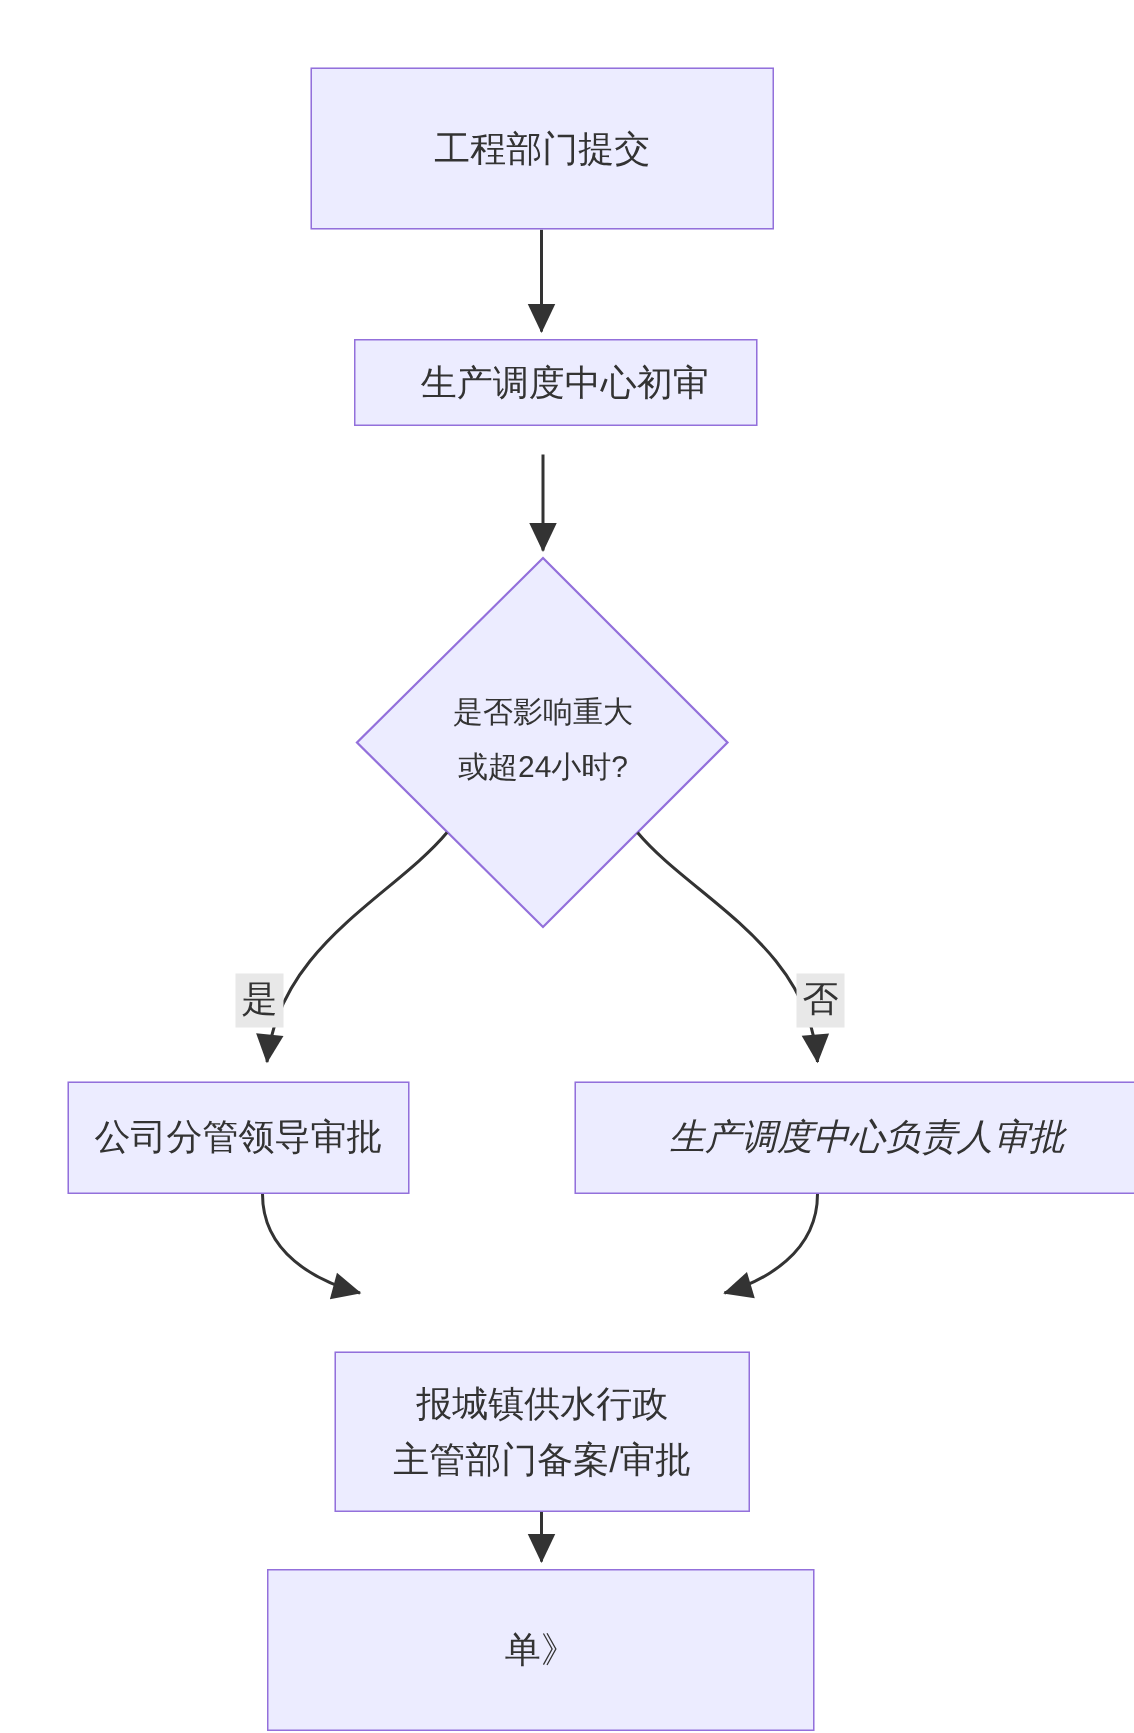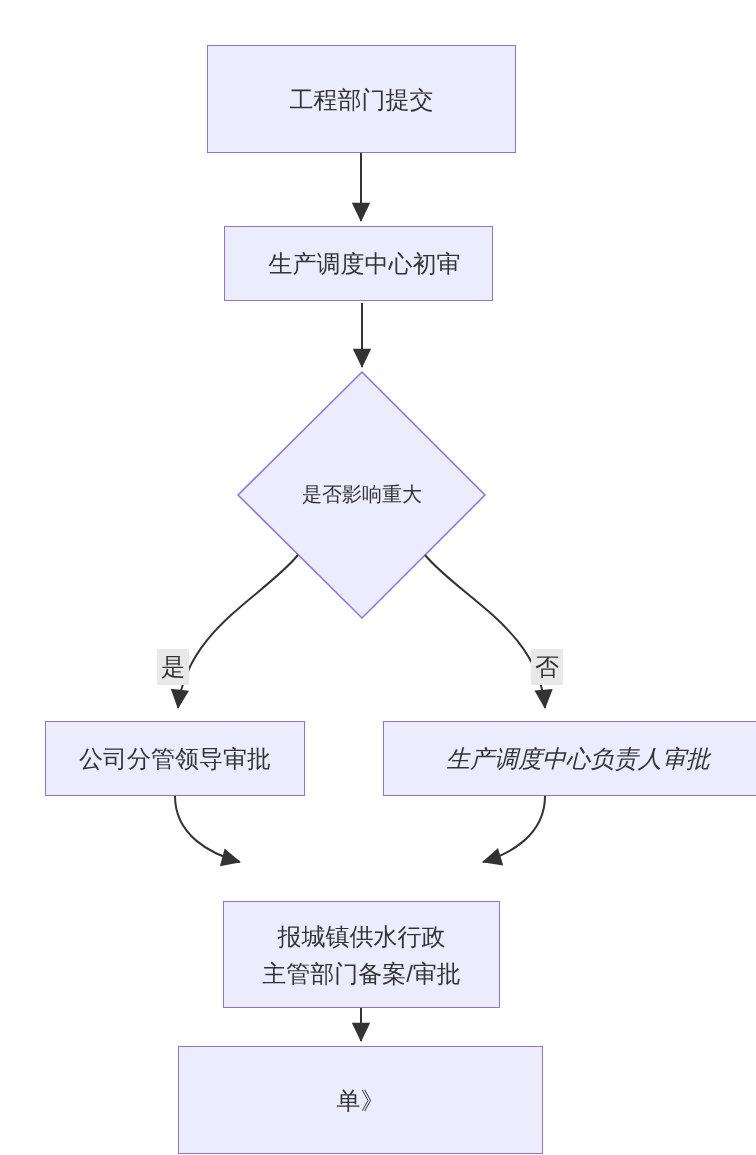--- a/index.html
+++ b/index.html
@@ -28,22 +28,22 @@
   }
   .edge-label{
     position:absolute;transform:translate(-50%,-50%);
     background:var(--label-bg,#e8e8e8);
     color:var(--text-color,#333333);
     font-size:24px;line-height:34px;padding:1px 4px;
     white-space:nowrap;
   }
   
   #node-submit            {left:207px;top:45px;  width:309px;height:108px;}
-  #node-initial-review    {left:224px;top:226px; width:269px;height:75px;padding-left:12px;}
-  #node-leader-approval   {left:45px; top:721px; width:260px;height:75px;}
+  #node-initial-review    {left:236px;top:226px; width:269px;height:58px;padding-left:12px;}
+  #node-leader-approval   {left:45px; top:721px; width:228px;height:75px;}
   #node-center-head       {left:383px;top:721px; width:390px;height:75px;font-style:italic;}
   #node-report-authority  {left:223px;top:901px; width:277px;height:107px;}
   #node-issue-order       {left:178px;top:1046px;width:365px;height:108px;}
   #label-yes{left:173px;top:667px;}
   #label-no {left:547px;top:667px;}
 </style>
 </head>
 <body>
 
 <div id="canvas">
@@ -69,20 +69,21 @@
   <div class="node" id="node-submit">
     <span>工程部门提交</span>
   </div>
 
   <div class="node" id="node-initial-review">
     <span>生产调度中心初审</span>
   </div>
 
   <div class="diamond-text">
     <div>是否影响重大</div>
+    <div>或超24小时?</div>
   </div>
 
   <div class="edge-label" id="label-yes">是</div>
   <div class="edge-label" id="label-no">否</div>
 
   <div class="node" id="node-leader-approval">
     <span>公司分管领导审批</span>
   </div>
 
   <div class="node" id="node-center-head">

